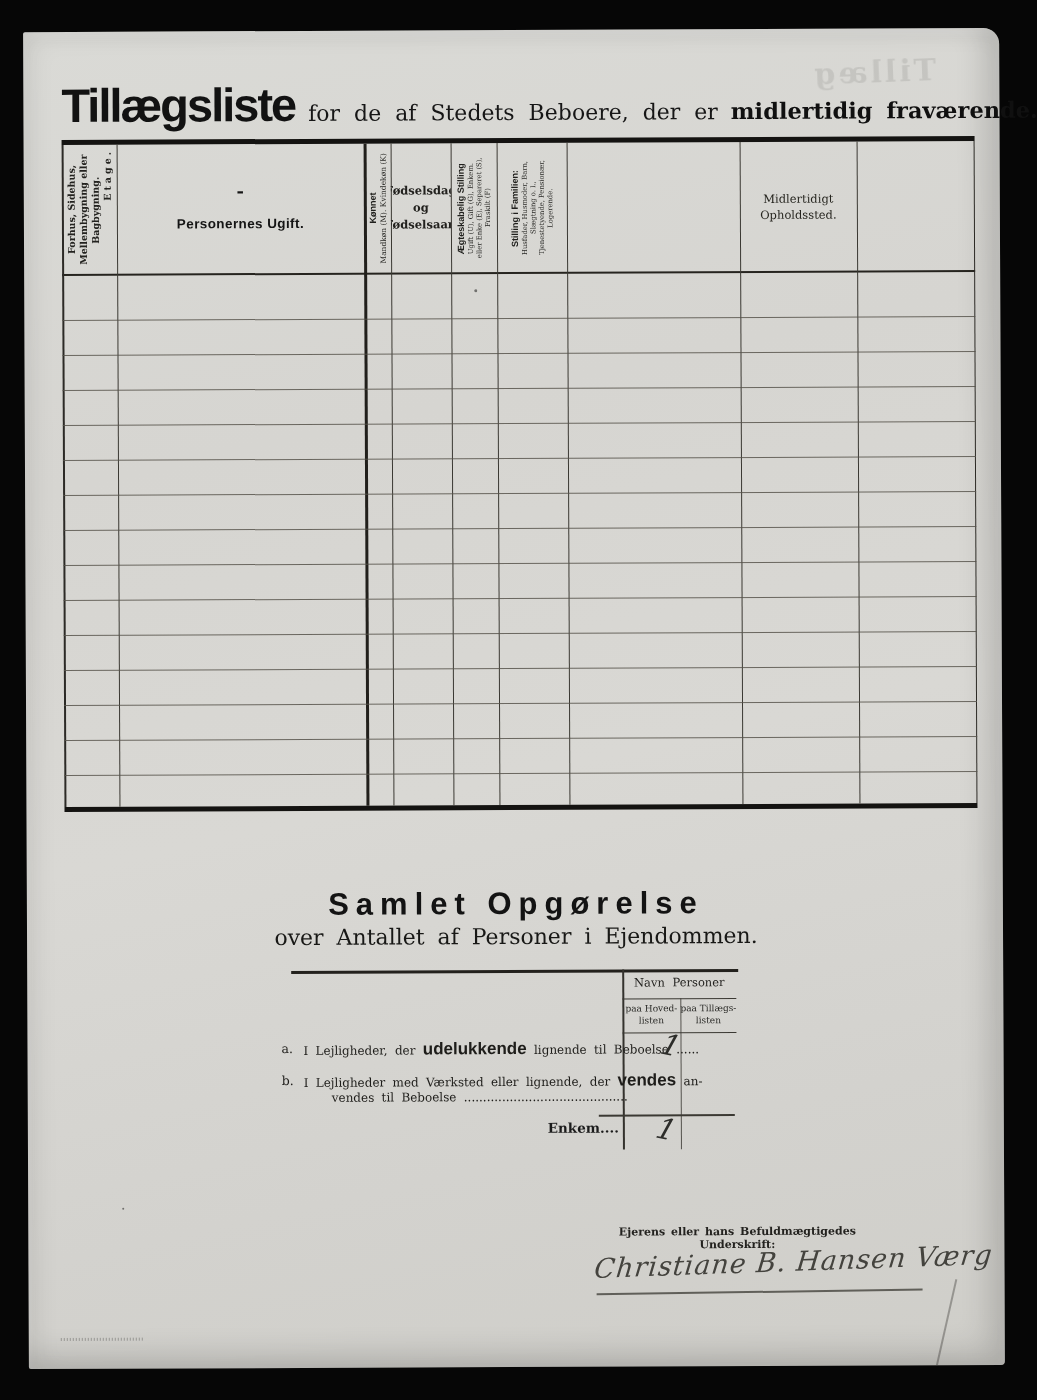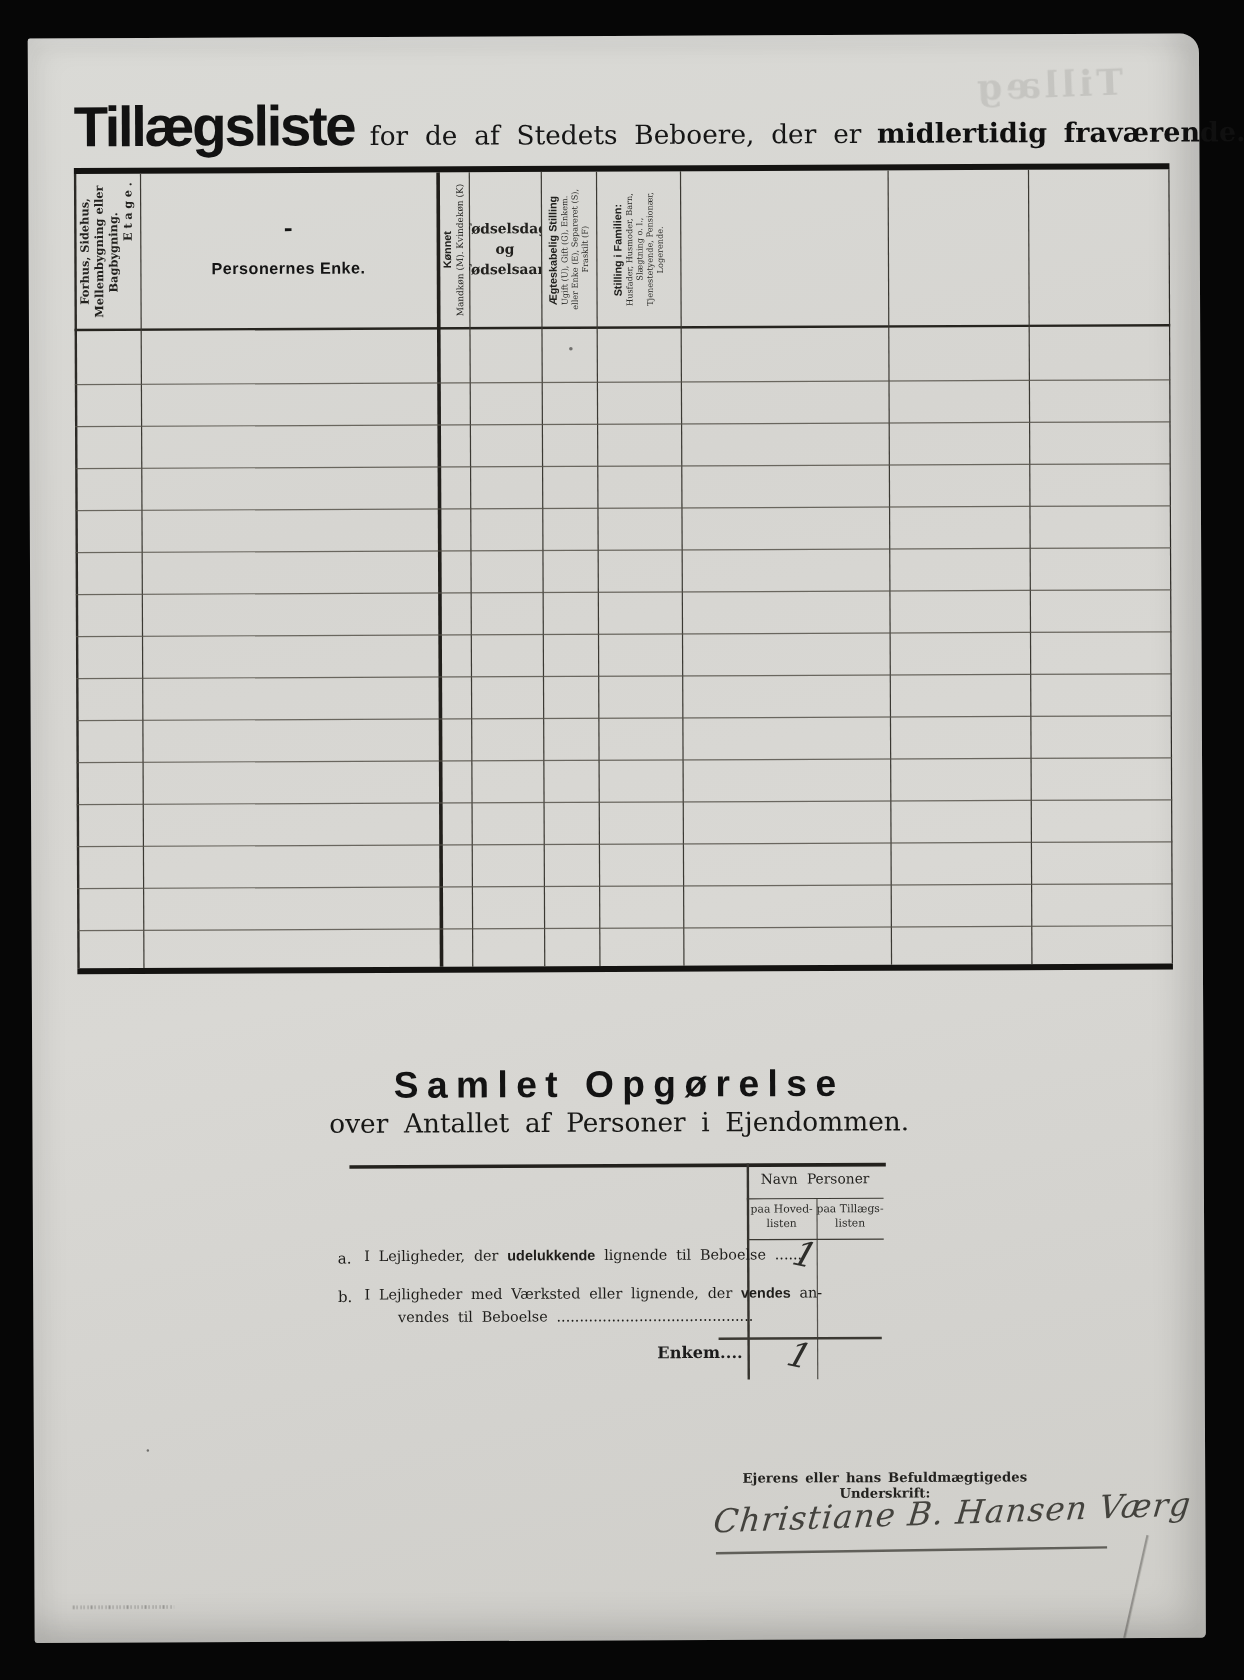--- a/index.html
+++ b/index.html
@@ -113,21 +113,21 @@
     position: absolute; left: 595px; top: 946px; width: 114px;
     text-align: center; font-size: 11.5px; word-spacing: 4px; color: #23221f;
   }
   .count-subcol {
     position: absolute; top: 974px; text-align: center;
     font-size: 9px; line-height: 11.5px; color: #2a2a27;
   }
 
   .sum-row-label { position: absolute; font-size: 12.5px; color: #1e1d1a; }
   .sum-row-text  { position: absolute; font-size: 12px; word-spacing: 3.5px; color: #1e1d1a; white-space: nowrap; }
-  .sum-bold { font-family: "Liberation Sans", sans-serif; font-weight: bold; font-size: 12px; text-align: right; }
+  .sum-bold { font-family: "Liberation Sans", sans-serif; font-weight: bold; font-size: 17px; text-align: right; }
   .ialt-label {
     position: absolute; left: 491px; top: 1090px; width: 100px;
     text-align: right; font-weight: bold; font-size: 13.5px; color: #17161 4;
   }
   .hand-one {
     position: absolute; font-family: "DejaVu Serif", serif; font-style: italic;
     font-size: 29px; color: #2d2d2a; transform: rotate(12deg) skewX(-6deg);
     line-height: 1;
   }
 
@@ -196,21 +196,21 @@
         <div class="rot">
           <div class="bldg-line">Forhus, Sidehus,</div>
           <div class="bldg-line">Mellembygning eller</div>
           <div class="bldg-line">Bagbygning.</div>
           <div class="bldg-line bldg-etage align-end">Etage.</div>
         </div>
       </div>
 
       <div class="hdr-cell" style="left:55px;width:247px">
         <div class="name-dash">-</div>
-        <div class="name-label">Personernes Enke.</div>
+        <div class="name-label">Personernes Ugift.</div>
       </div>
 
       <div class="hdr-cell" style="left:302px;width:27px">
         <div class="rot">
           <div class="sex-title">Kønnet</div>
           <div class="sex-sub">Mandkøn (M).  Kvindekøn (K)</div>
         </div>
       </div>
 
       <div class="hdr-cell" style="left:329px;width:60px">
@@ -232,20 +232,24 @@
         <div class="rot">
           <div class="family-title">Stilling i Familien:</div>
           <div class="sub-line">Husfader, Husmoder, Barn,</div>
           <div class="sub-line">Slægtning o. l.,</div>
           <div class="sub-line">Tjenestetyende, Pensionær,</div>
           <div class="sub-line">Logerende.</div>
         </div>
       </div>
 
 
+      <div class="hdr-cell" style="left:678px;width:117px">
+        <div class="residence-line">Midlertidigt</div>
+        <div class="residence-line">Opholdssted.</div>
+      </div>
 
 
       <div class="tbody">
           <div class="row-line" style="top: 46px;"></div>
           <div class="row-line" style="top: 81px;"></div>
           <div class="row-line" style="top: 116px;"></div>
           <div class="row-line" style="top: 151px;"></div>
           <div class="row-line" style="top: 186px;"></div>
           <div class="row-line" style="top: 221px;"></div>
           <div class="row-line" style="top: 256px;"></div>

